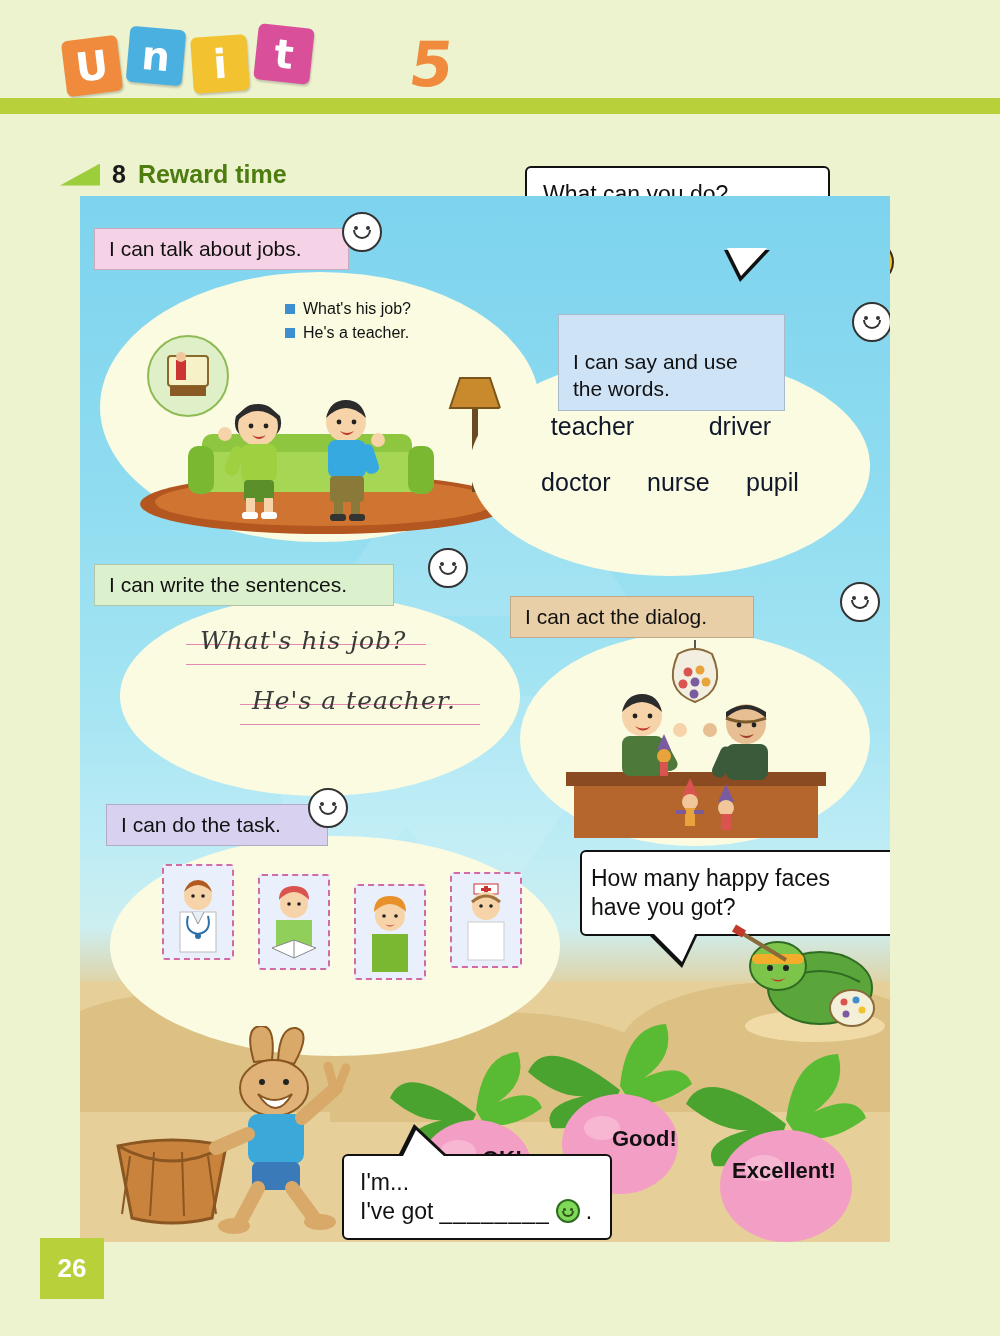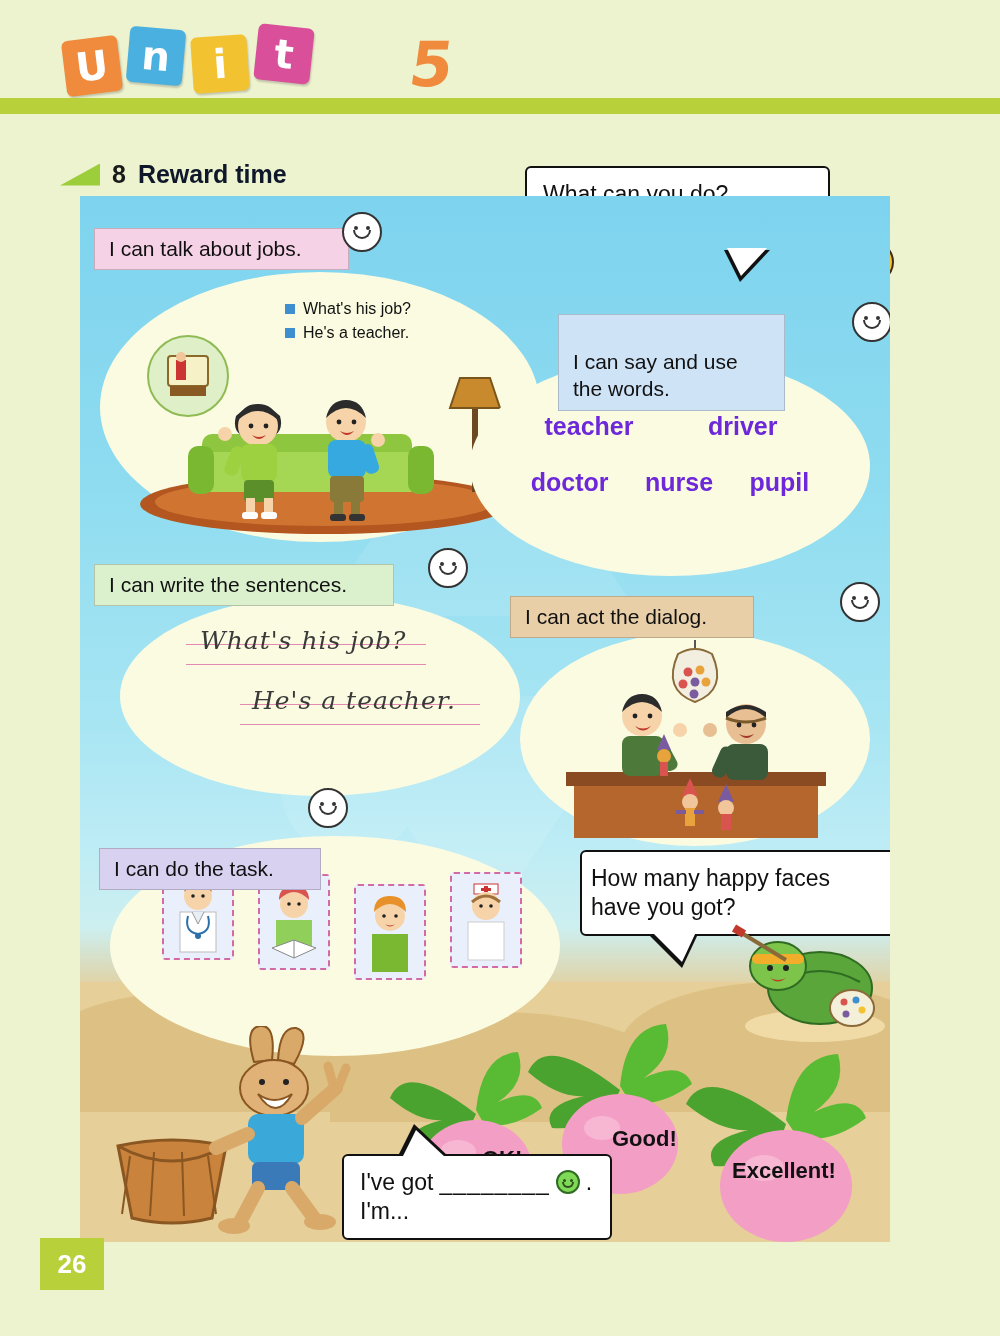--- a/index.html
+++ b/index.html
@@ -83,21 +83,21 @@
     display: flex; align-items: center; gap: 12px;
   }
   .head-flag {
     width: 40px; height: 22px; background: #9ccd3a;
     clip-path: polygon(0 100%, 100% 0, 100% 100%);
   }
   .head-num {
     font-size: 25px; font-weight: bold; color: #1a1a1a;
   }
   .head-text {
-    font-size: 25px; font-weight: bold; color: #0f172a;
+    font-size: 25px; font-weight: bold; color: #4d7c0f;
   }
 
   
   .label {
     position: absolute;
     font-size: 21px; color: #111;
     padding: 8px 46px 8px 14px;
     border: 1px solid rgba(0,0,0,.18);
     white-space: nowrap;
   }
@@ -128,21 +128,21 @@
 
   
   .bullet-line {
     display: flex; align-items: center; gap: 8px;
     font-size: 16px; color: #111; margin-bottom: 6px;
   }
   .bullet-sq { width: 10px; height: 10px; background: #3d8fd0; }
 
   
   .wordrow { position: absolute; width: 100%; text-align: center; }
-  .word { font-size: 25px; font-weight: bold; color: #6d28d9; display: inline-block; }
+  .word { font-size: 25px; font-weight: normal; color: #0f172a; display: inline-block; }
 
   
   .hw {
     position: absolute;
     font-family: "DejaVu Serif", serif;
     font-style: italic;
     font-size: 25px; color: #3a3a3a;
     letter-spacing: 1px;
   }
   .hw-rule {
@@ -172,21 +172,21 @@
 
   
   .turnip-label {
     position: absolute;
     font-size: 22px; font-weight: bold; color: #111; margin-left: 28px;
   }
 
   
   .pagenum {
     position: absolute; left: 40px; top: 1238px;
-    width: 64px; height: 52px;
+    width: 64px; height: 61px;
     background: #b8d13a;
     color: #ffffff; font-size: 26px; font-weight: bold;
     display: flex; align-items: center; justify-content: center;
   }
 </style>
 </head>
 <body>
 
 <div class="page">
 
@@ -465,21 +465,21 @@
             <rect x="29" y="14" width="10" height="3" fill="#c33"></rect>
           <circle cx="34" cy="32" r="14" fill="#f6d3a8"></circle>
           <path d="M20 28 q14 -12 28 0" stroke="#a0703a" stroke-width="3" fill="none"></path>
           <circle cx="29" cy="32" r="1.8" fill="#222"></circle>
             <circle cx="39" cy="32" r="1.8" fill="#222"></circle>
           <rect x="16" y="48" width="36" height="38" fill="#ffffff" stroke="#ccc"></rect>
         </svg>
       </div>
     </div>
 
-    <div class="label" style="left:19px; top:608px; background:#d8d2f0;margin-top:44px;">
+    <div class="label" style="left:26px; top:608px; background:#d8d2f0;">
       <span>I can do the task.</span>
     </div>
     <div class="smiley" style="left:228px; top:592px;">
         <i></i>
       </div>
 
     <div class="bubble" style="left:500px; top:654px; width:320px;padding-left:9px;">
       <div>How many happy faces</div>
       <div>have you got?</div>
       <div class="tail" style="left:70px; bottom:-28px; border-left:30px solid transparent; border-right:14px solid transparent; border-top:30px solid #fff; z-index:2;"></div>
@@ -545,31 +545,31 @@
 
     <svg width="230" height="200" style="position:absolute; left:590px; top:852px;">
       <path d="M116 76 q-80 -62 -100 -20 q34 28 62 26 q-48 12 -34 36 q42 2 64 -18 z" fill="#4aa32e"></path>
       <path d="M116 72 q8 -64 52 -66 q10 34 -24 58 q42 -20 52 6 q-34 26 -68 20z" fill="#59bb33"></path>
       <ellipse cx="116" cy="138" rx="66" ry="56" fill="#f39ec4"></ellipse>
       <ellipse cx="94" cy="120" rx="20" ry="13" fill="#f8bdd6" opacity=".8"></ellipse>
     </svg>
     <div class="turnip-label" style="left:624px; top:962px;">Excellent!</div>
 
     <div class="bubble" style="left:262px; top:958px; width:270px;">
+      <div>I'm...</div>
       <div style="display:flex; align-items:center; gap:6px;">
         <span>I've got</span>
         <span style="letter-spacing:1px;">________</span>
         <span style="display:inline-block; width:24px; height:24px; border-radius:50%; background:#7ed957; border:2px solid #2f6b22; position:relative;">
           <span style="position:absolute; left:5px; top:7px; width:3px; height:3px; background:#2f4f1f; border-radius:50%;"></span>
           <span style="position:absolute; right:5px; top:7px; width:3px; height:3px; background:#2f4f1f; border-radius:50%;"></span>
           <span style="position:absolute; left:4px; top:10px; width:12px; height:6px; border:2px solid #2f4f1f; border-top:none; border-radius:0 0 12px 12px;"></span>
         </span>
         <span>.</span>
       </div>
-      <div>I'm...</div>
       <div class="tail" style="left:58px; top:-26px; border-left:14px solid transparent; border-right:30px solid transparent; border-bottom:28px solid #fff; z-index:2;"></div>
       <div class="tail" style="left:54px; top:-32px; border-left:16px solid transparent; border-right:34px solid transparent; border-bottom:32px solid #111; z-index:1;"></div>
     </div>
 
   </div>
 
   <div class="pagenum">26</div>
 
 </div>
 

